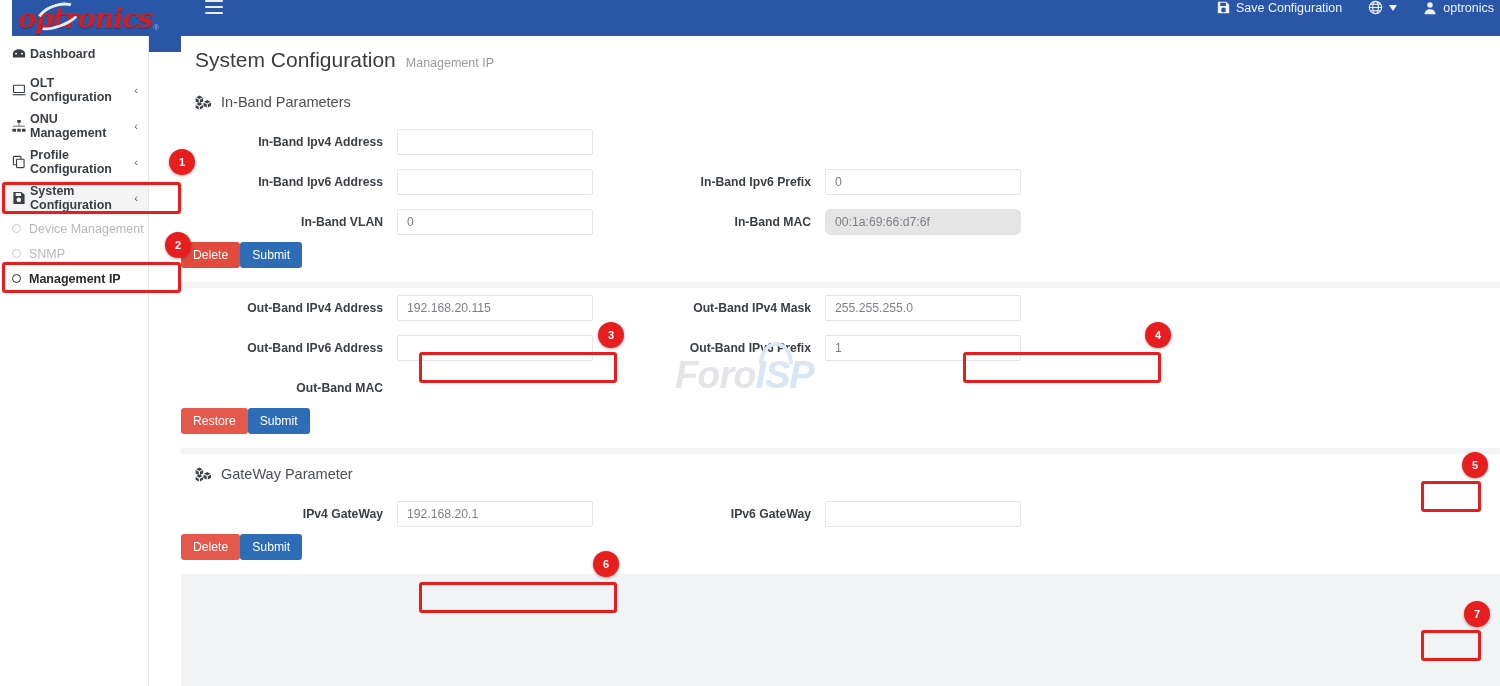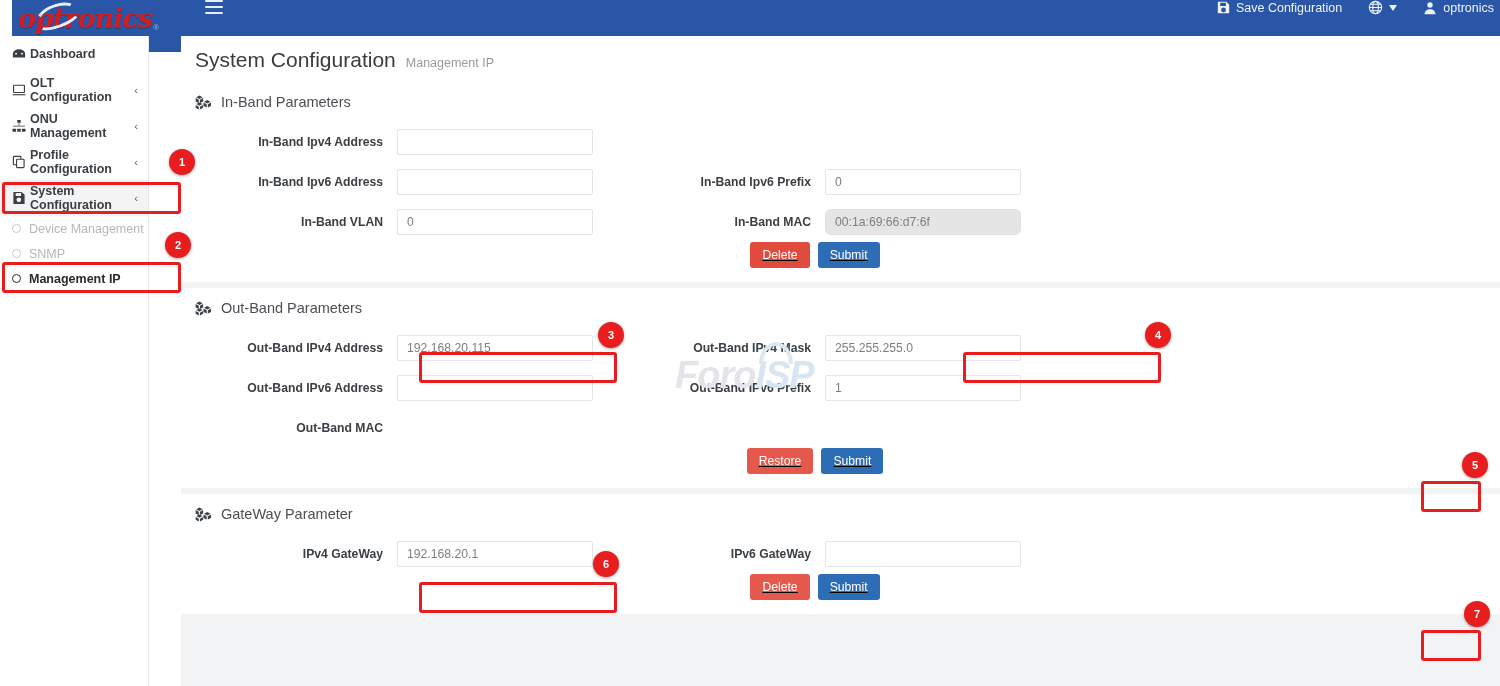--- a/index.html
+++ b/index.html
@@ -121,21 +121,21 @@
     padding: 0 9px; display: flex; align-items: center;
     font-family: "Liberation Sans", sans-serif;
   }
   .finput.disabled { background: #e5e5e5; border-color: #dfe1e4; color: #7b7f85; border-radius: 6px; }
   .col-a .flabel { width: 216px; }
   .col-a .finput { width: 196px; }
   .col-b .flabel { width: 202px; }
   .col-b .finput { width: 196px; }
   .col-b { margin-left: 30px; }
 
-  .btnrow { display: flex; justify-content: center; padding-right: 51px; gap: 8px; position: relative; text-decoration: underline; }
+  .btnrow { display: flex; justify-content: flex-start; padding-right: 51px; position: relative; }
   .btn {
     height: 26px; min-width: 54px; padding: 0 12px;
     border: none; border-radius: 3px;
     font-size: 12.2px; color: #fff; cursor: pointer;
     display: flex; align-items: center; justify-content: center;
     font-family: "Liberation Sans", sans-serif;
   }
   .btn-danger { background: #e04b3e; }
   .btn-danger.soft { background: #e4594c; }
   .btn-primary { background: #2d6db5; }
@@ -336,28 +336,20 @@
                 <span class="finput disabled" placeholder="">00:1a:69:66:d7:6f</span>
               </div>
             </div>
           </div>
           <div class="btnrow">
             <button class="btn btn-danger">Delete</button>
             <button class="btn btn-primary">Submit</button>
           </div>
         </div>
         <div class="card">
-          <div class="card-head">
-            <span class="cubes-ico">
-              <svg width="17" height="15" viewBox="0 0 18 16" fill="#3e4348">
-                <path d="M4.6 0.6 8 2.4 4.6 4.2 1.2 2.4zM0.6 3.3 4 5.1v3.5L0.6 6.8zM8.6 3.3 5.2 5.1v3.5l3.4-1.8zM13 5.4l3.4 1.8L13 9 9.6 7.2zM9 8.1l3.4 1.8v3.5L9 11.6zM17 8.1l-3.4 1.8v3.5L17 11.6zM4.6 7.9 8 9.7 4.6 11.5 1.2 9.7zM0.6 10.6 4 12.4v3.1L0.6 13.7zM8.6 10.6 5.2 12.4v3.1l3.4-1.8z"></path>
-              </svg>
-            </span>
-            <span>Out-Band Parameters</span>
-          </div>
           <div class="rows">
             <div class="frow">
               <div class="fcell col-a">
                 <span class="flabel">Out-Band IPv4 Address</span>
                 <span class="finput" placeholder="">192.168.20.115</span>
               </div>
               <div class="fcell col-b">
                 <span class="flabel">Out-Band IPv4 Mask</span>
                 <span class="finput" placeholder="">255.255.255.0</span>
               </div>

